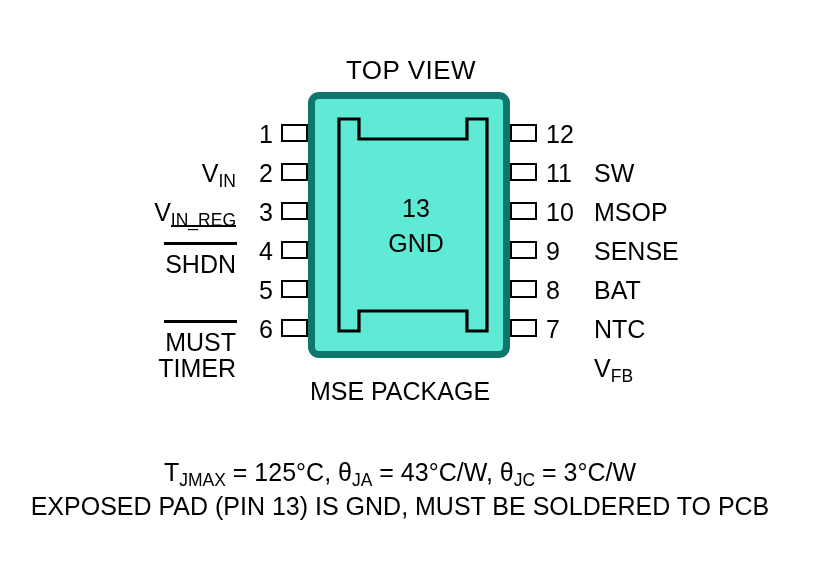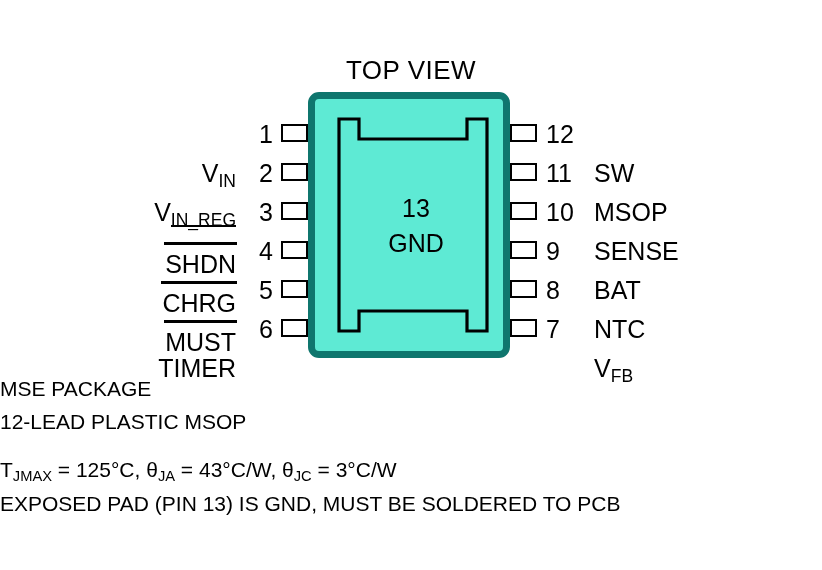--- a/index.html
+++ b/index.html
@@ -152,22 +152,22 @@
     top: 0.30em;
     height: 2.2px;
     background: #000000;
   }
 
   
   .caption {
     position: absolute;
     left: 0;
     width: 800px;
-    text-align: left;
-    font-size: 21px;
+    text-align: center;
+    font-size: 25px;
   }
   #caption-package   { top: 377px; }
   #caption-leadtype  { top: 410px; }
   #caption-thermal   { top: 458px; }
   #caption-pad-note  { top: 492px; }
 </style>
 </head>
 <body>
 
 <div id="canvas">
@@ -217,33 +217,31 @@
   <div class="pin-num right" style="top:242px">9</div>
   <div class="pin-num right" style="top:281px">8</div>
   <div class="pin-num right" style="top:320px">7</div>
 
   <div class="pin-name left" style="top:125px"><span>V</span><sub>IN</sub></div>
 
   <div class="pin-name left" style="top:164px"><span>V</span><sub><span class="sub-ovl">IN_REG</span></sub></div>
 
   <div class="pin-name left" style="top:203px"><span class="ovl">SHDN</span></div>
 
-  <div class="pin-name left" style="top:242px"><span class="ovl">CHRG</span></div>
 
   <div class="pin-name left" style="top:281px"><span class="ovl">MUST</span></div>
 
   <div class="pin-name left" style="top:320px">TIMER</div>
 
   <div class="pin-name right" style="top:125px">SW</div>
   <div class="pin-name right" style="top:164px">MSOP</div>
   <div class="pin-name right" style="top:203px">SENSE</div>
   <div class="pin-name right" style="top:242px">BAT</div>
   <div class="pin-name right" style="top:281px">NTC</div>
   <div class="pin-name right" style="top:320px"><span>V</span><sub>FB</sub></div>
 
   <div class="caption" id="caption-package">MSE PACKAGE</div>
-  <div class="caption" id="caption-leadtype">12-LEAD PLASTIC MSOP</div>
 
   <div class="caption" id="caption-thermal"><span>T</span><sub>JMAX</sub><span> = 125°C, </span><span>θ</span><sub>JA</sub><span> = 43°C/W, </span><span>θ</span><sub>JC</sub><span> = 3°C/W</span></div>
 
   <div class="caption" id="caption-pad-note">EXPOSED PAD (PIN 13) IS GND, MUST BE SOLDERED TO PCB</div>
 
 </div>
 
 </body></html>

